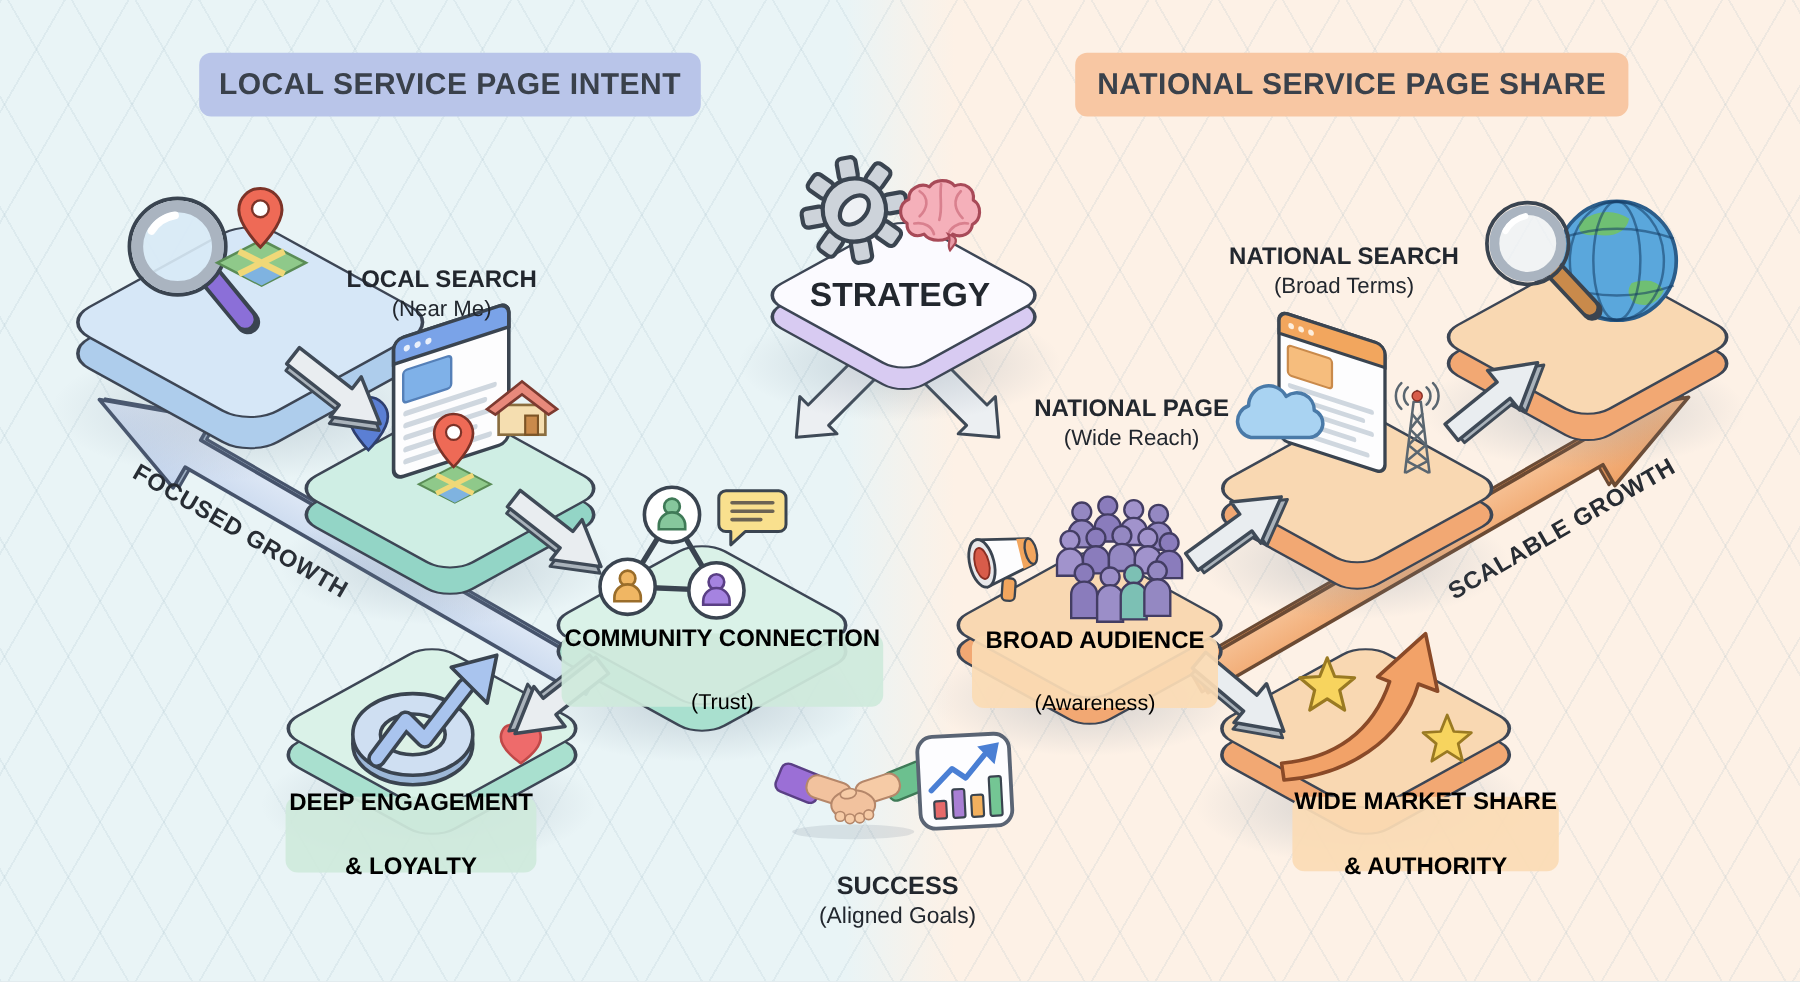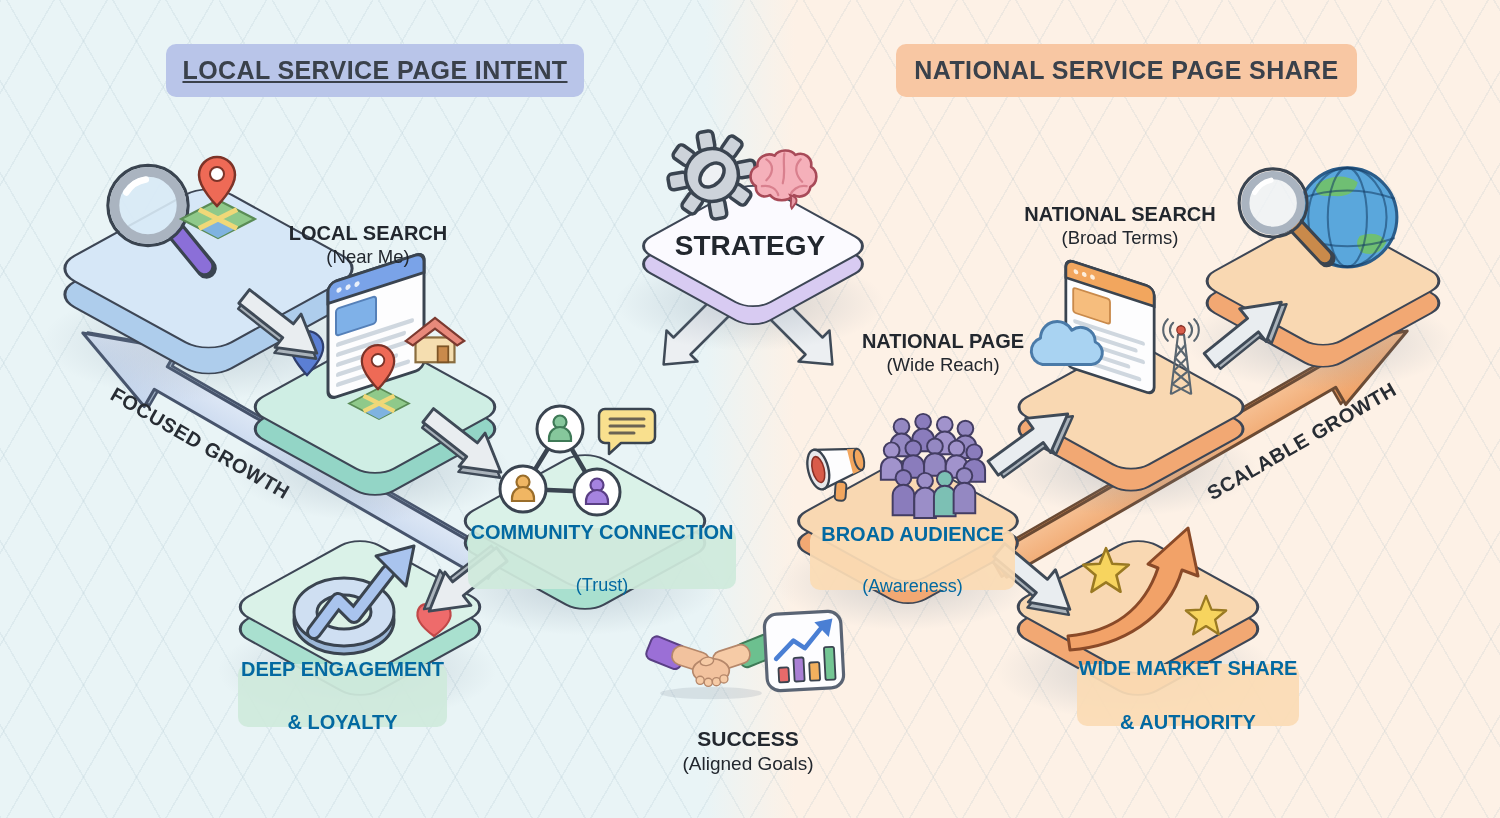--- a/index.html
+++ b/index.html
@@ -19,21 +19,21 @@
   .plat{position:absolute;}
   .dface{position:absolute;border:3px solid #3d4655;border-radius:15%;
     transform:scaleY(.55) rotate(45deg);}
   .pshadow{position:absolute;border-radius:50%;
     background:radial-gradient(ellipse at center, rgba(110,130,150,.30), rgba(110,130,150,0) 68%);}
   .icon{position:absolute;line-height:0;}
   .nlabel{position:absolute;text-align:center;color:#22272e;}
   .nlabel .l1{font-weight:bold;font-size:20px;line-height:1.22;}
   .nlabel .l2{font-size:18.5px;line-height:1.3;}
   .labelbox{position:absolute;border-radius:10px;display:flex;flex-direction:column;
-    justify-content:center;text-align:center;color:#0369a1;gap:29px;}
+    justify-content:center;text-align:center;color:#000000;gap:29px;}
   .labelbox .l1{font-weight:bold;font-size:20px;line-height:1.22;}
   .labelbox .l2{font-size:18px;line-height:1.3;}
   .arrowtext{position:absolute;font-weight:bold;font-size:20px;letter-spacing:.6px;
     color:#272c33;text-align:center;}
   svg{overflow:visible;}
 </style>
 </head>
 <body>
 
 <div id="stage">
@@ -498,15 +498,15 @@
   <div class="labelbox" style="left:1048px;top:664px;width:222px;height:62px;background:rgba(251,220,181,0.93);margin-left:29px;">
     <div class="l1">WIDE MARKET SHARE</div>
     <div class="l1">&amp; AUTHORITY</div>
   </div>
 
   <div class="nlabel" style="left:628px;top:726px;width:240px;">
     <div class="l1" style="font-size:21px;">SUCCESS</div>
     <div class="l2" style="font-size:19px;">(Aligned Goals)</div>
   </div>
 
-  <div class="header" style="left:166px;width:418px;background:#b9c5e9;text-decoration:underline;">LOCAL SERVICE PAGE INTENT</div>
+  <div class="header" style="left:166px;width:418px;background:#b9c5e9;">LOCAL SERVICE PAGE INTENT</div>
   <div class="header" style="left:896px;width:461px;background:#f8c7a3;">NATIONAL SERVICE PAGE SHARE</div>
 </div>
 
 </body></html>

